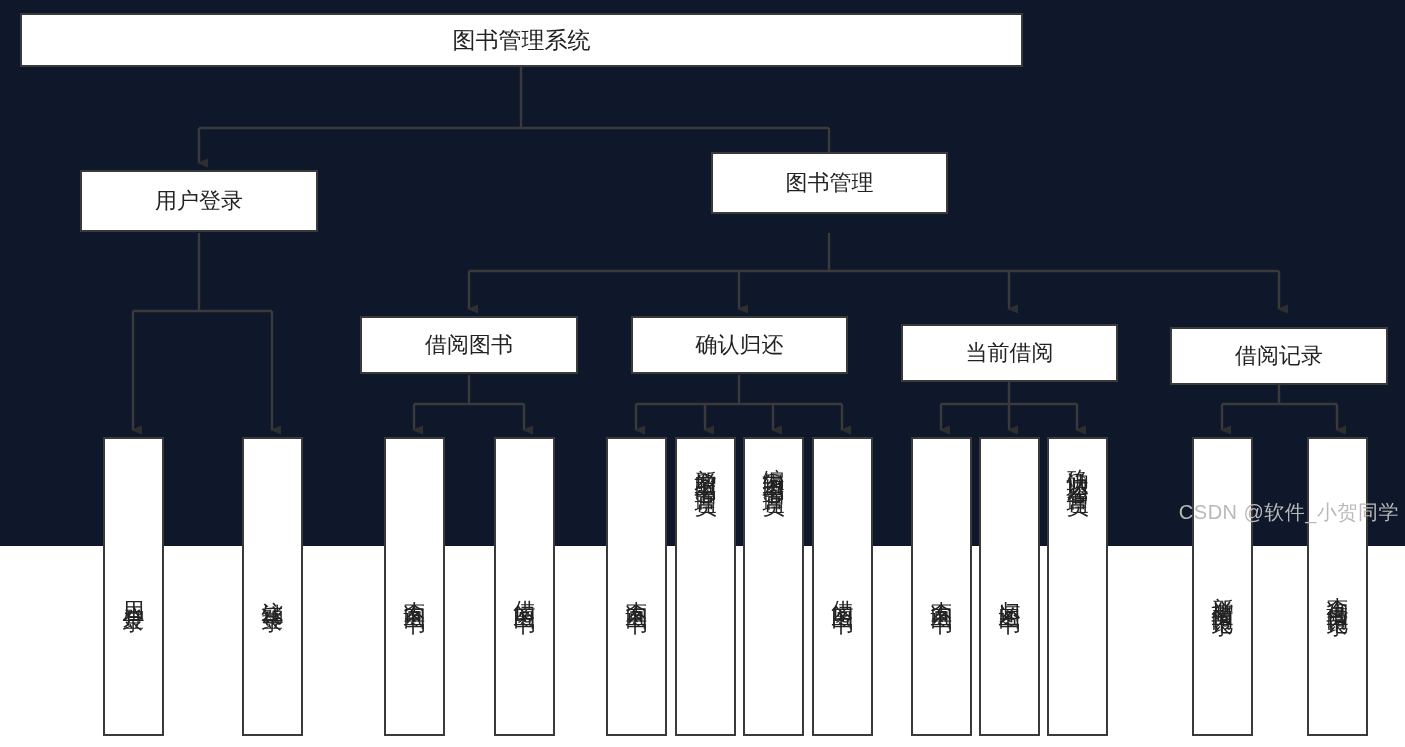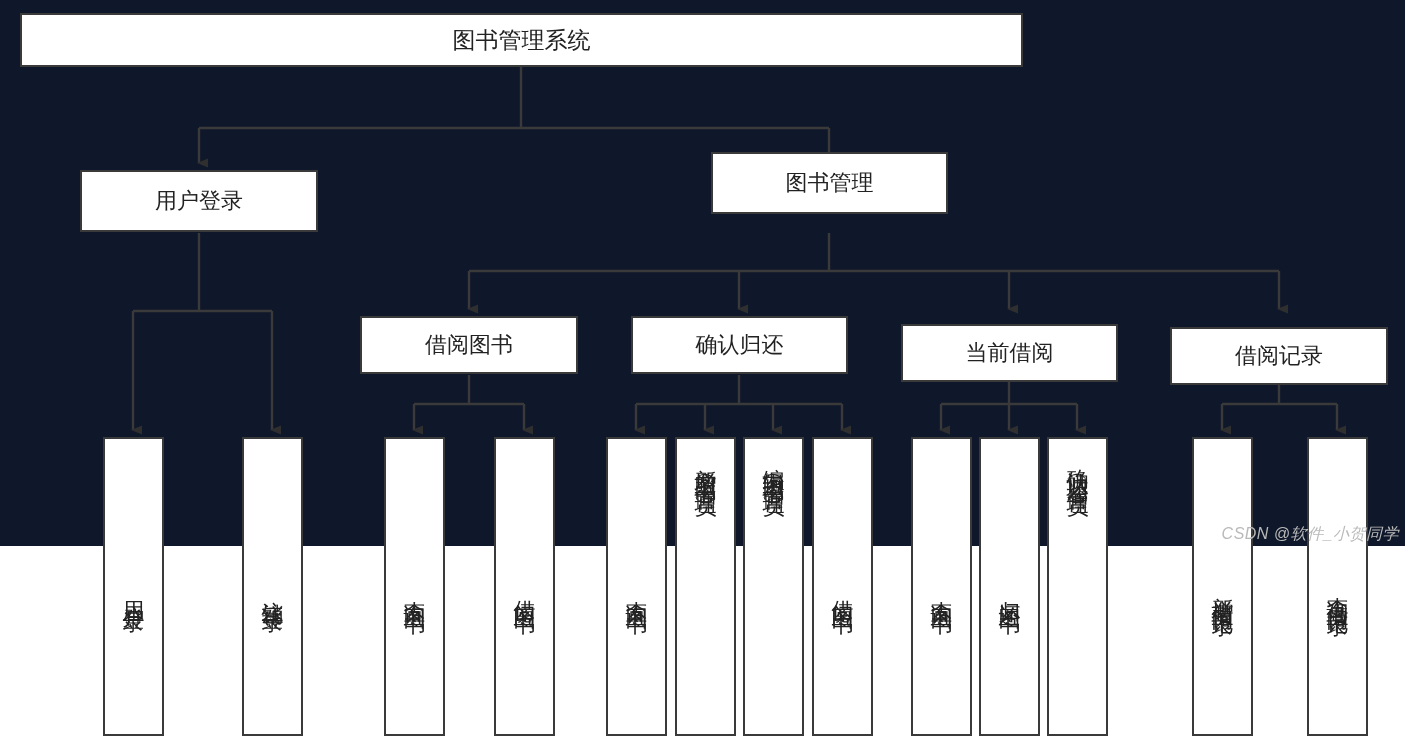--- a/index.html
+++ b/index.html
@@ -11,22 +11,22 @@
        border:2px solid #3a3a3a;display:flex;align-items:center;
        justify-content:center;}
   .box .lbl{color:#222;white-space:nowrap;}
   .h-label{font-size:22px;line-height:1;}
   .root .h-label{font-size:23px;}
   .leaf{writing-mode:vertical-rl;text-orientation:upright;
         letter-spacing:4px;font-size:22px;line-height:1;
         display:block;padding-top:8px;}
   .leafbox{align-items:flex-start;justify-content:center;padding-top:4px;}
   .leafbox.mid{align-items:center;padding-top:0;}
-  .watermark{position:absolute;right:6px;bottom:1px;font-size:16px;
-             color:#b9b9b9;letter-spacing:.5px;white-space:nowrap;font-style:italic;}
+  .watermark{position:absolute;right:6px;bottom:20px;font-size:20px;
+             color:#b9b9b9;letter-spacing:.5px;white-space:nowrap;}
 </style>
 </head>
 <body>
 
 <div id="stage">
 
   <svg width="1405" height="747">
     <defs>
       <marker id="arw" markerWidth="12" markerHeight="12" refX="5.2" refY="9" orient="auto" markerUnits="userSpaceOnUse">
         <path d="M0.6,0 L5.2,11 L9.8,0 z" fill="#2f2f2f"></path>

